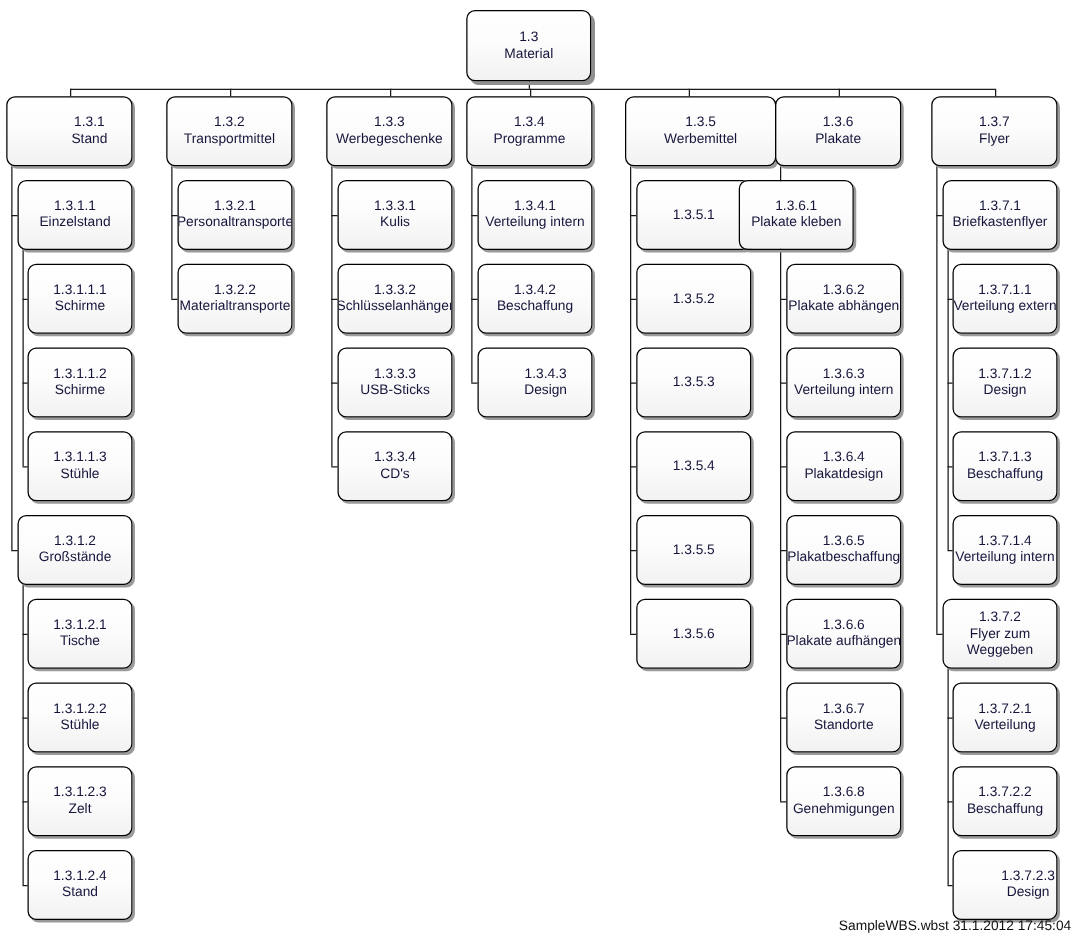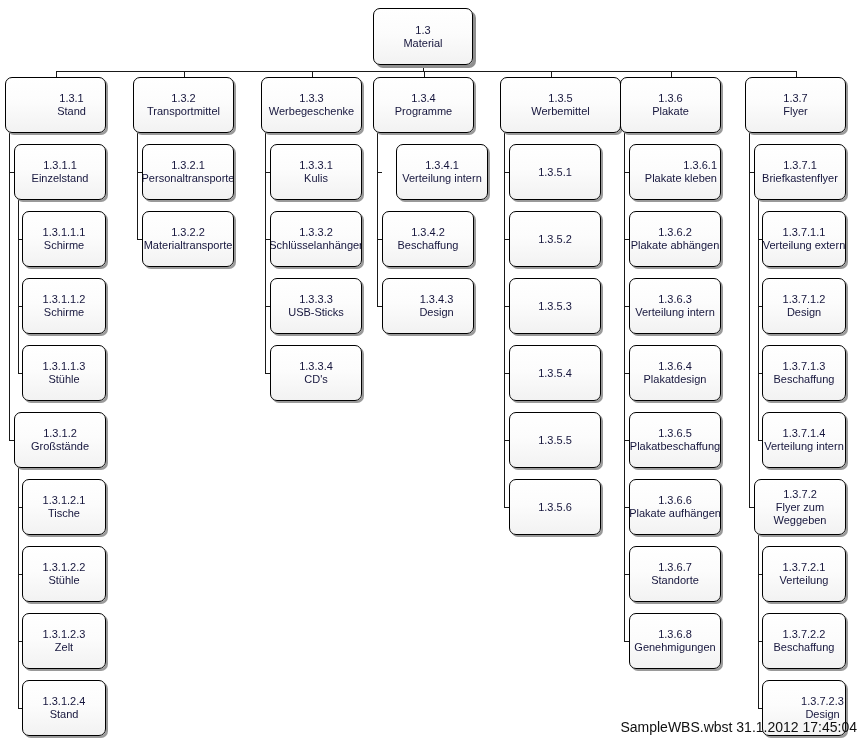--- a/index.html
+++ b/index.html
@@ -47,22 +47,22 @@
   .node .lbl{display:block;}
   .node .lbl span{display:block;white-space:nowrap;}
 
   
   .node.root{box-shadow:3px 3px 0 0 #8f8f8f;}
 
   
   #footer{
     position:absolute;
     right:8px;
-    bottom:20px;
-    font-size:14px;
+    bottom:8px;
+    font-size:11px;
     color:#101010;
     white-space:nowrap;
     font-family:"Liberation Sans","DejaVu Sans",sans-serif;
   }
 </style>
 </head>
 <body>
 
 <div id="canvas">
   <div id="lines">
@@ -242,21 +242,21 @@
         <span class="lbl">
           <span>CD's</span>
         </span>
       </div>
       <div class="node" style="left: 373px; top: 77px; width: 101px; height: 56px;">
         <span class="num">1.3.4</span>
         <span class="lbl">
           <span>Programme</span>
         </span>
       </div>
-      <div class="node" style="left: 396px; top: 144px; width: 92px; height: 56px;">
+      <div class="node" style="left: 382px; top: 144px; width: 92px; height: 56px;">
         <span class="num">1.3.4.1</span>
         <span class="lbl">
           <span>Verteilung intern</span>
         </span>
       </div>
       <div class="node" style="left: 382px; top: 211px; width: 92px; height: 56px;">
         <span class="num">1.3.4.2</span>
         <span class="lbl">
           <span>Beschaffung</span>
         </span>
@@ -290,21 +290,21 @@
       </div>
       <div class="node" style="left: 509px; top: 479px; width: 92px; height: 56px;">
         <span class="num">1.3.5.6</span>
       </div>
       <div class="node" style="left: 620px; top: 77px; width: 101px; height: 56px;">
         <span class="num">1.3.6</span>
         <span class="lbl">
           <span>Plakate</span>
         </span>
       </div>
-      <div class="node" style="left: 629px; top: 144px; width: 92px; height: 56px; align-items: flex-end;">
+      <div class="node" style="left: 591px; top: 144px; width: 92px; height: 56px;">
         <span class="num">1.3.6.1</span>
         <span class="lbl">
           <span>Plakate kleben</span>
         </span>
       </div>
       <div class="node" style="left: 629px; top: 211px; width: 92px; height: 56px;">
         <span class="num">1.3.6.2</span>
         <span class="lbl">
           <span>Plakate abhängen</span>
         </span>

